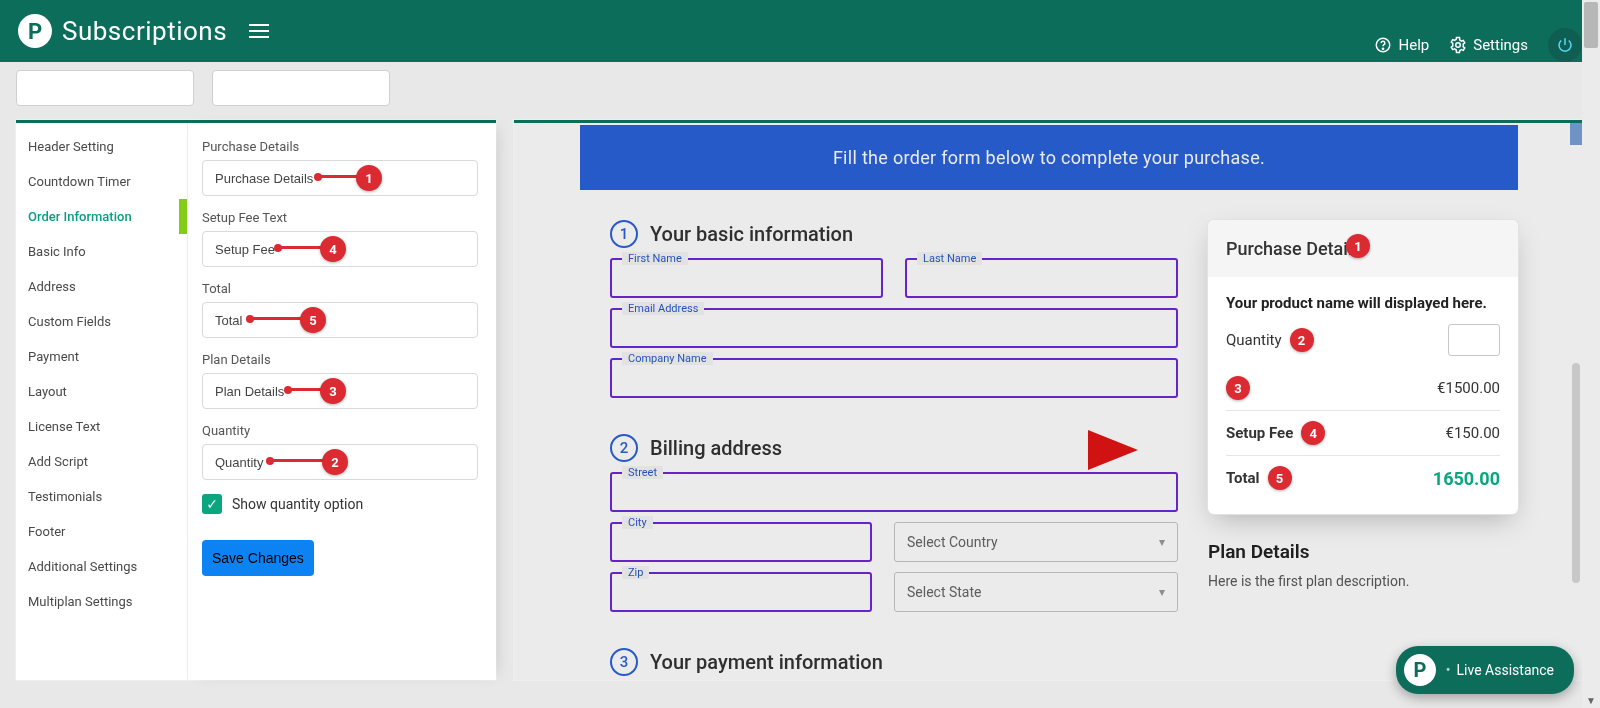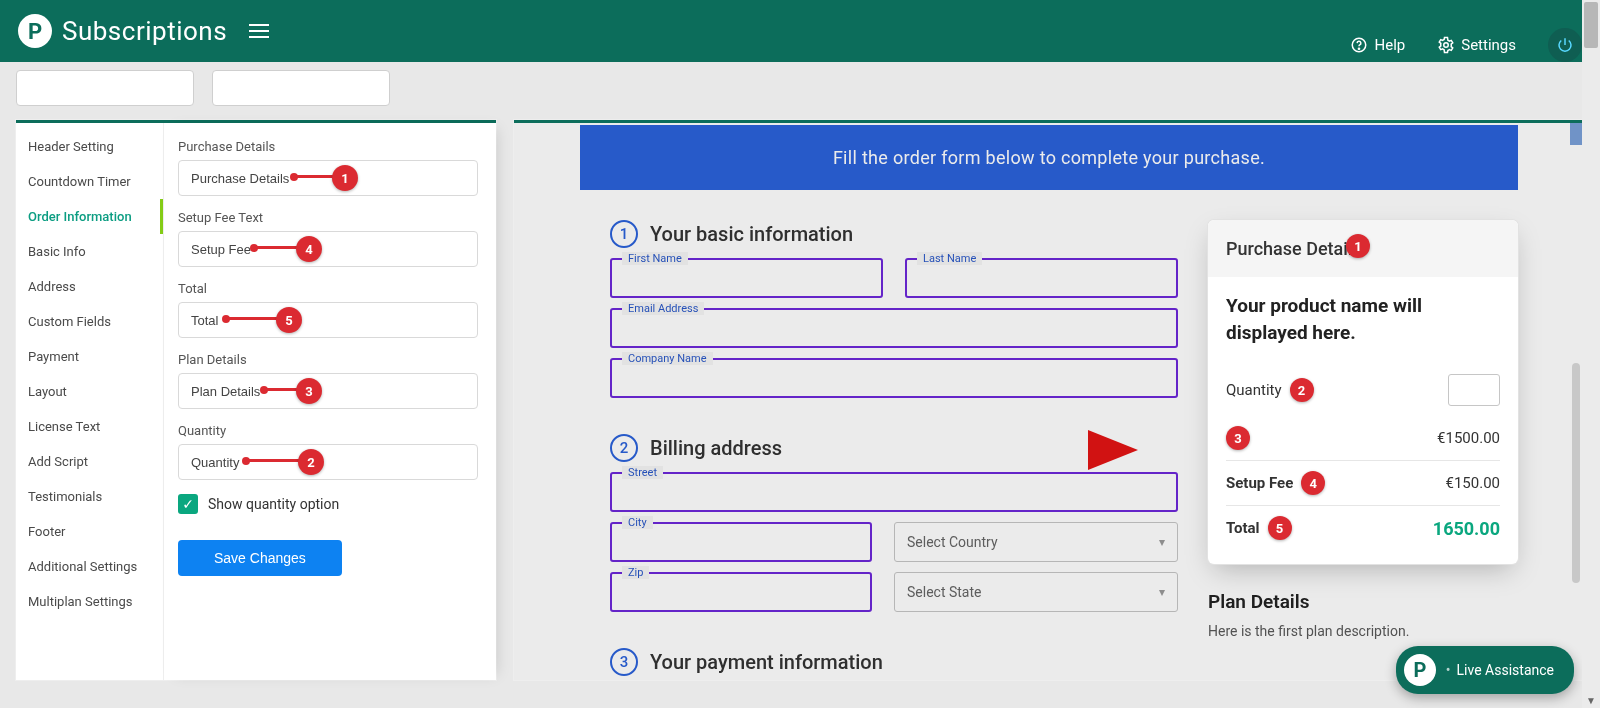--- a/index.html
+++ b/index.html
@@ -27,50 +27,50 @@
   display: inline-flex;
   align-items: center;
   justify-content: center;
   font-weight: 700;
   font-size: 22px;
   margin-right: 10px;
 }
 .logo-text { font-size: 26px; font-weight: 400; letter-spacing: .5px; }
 .menu-btn { margin-left: 22px; cursor: pointer; }
 .menu-btn span { display:block; width:20px; height:2px; background:#fff; margin:4px 0;}
-.header-right { margin-left:auto; display:flex; align-items:center; gap:32px;margin-top:28px; }
+.header-right { margin-left:auto; display:flex; align-items:center; gap:20px;margin-top:28px; }
 .header-right .item { display:flex; align-items:center; gap:6px; font-size:15px; color:#fff; cursor:pointer; }
 .power-btn { width:34px;height:34px;border-radius:50%;background:#0f5e52;display:flex;align-items:center;justify-content:center;cursor:pointer;}
 
 .body-area { position:relative; padding-top:0px; }
 
 
 .top-inputs { padding:8px 16px 0 16px; display:flex; gap:18px;}
 .top-inputs input {
   width:178px; height:36px; border:1px solid #cfcfcf; border-radius:4px; background:#fff;
 }
 
 
 .panels { display:flex; gap:18px; padding:14px 16px 0 16px; position:relative;}
 .left-col { display:flex; width:480px; background:#fff; border-top:3px solid #0c6d5b; box-shadow:0 0 0 1px #eee; position:relative; height:560px;}
-.sidebar { width:148px; background:#fff; border-right:1px solid #eee; padding:6px 0 0 0;}
+.sidebar { width:172px; background:#fff; border-right:1px solid #eee; padding:6px 0 0 0;}
 .sidebar .nav-item {
   padding:10px 10px 10px 12px; font-size:13px; color:#4a4a4a; cursor:pointer;
 }
-.sidebar .nav-item.active { color:#0c9d82; border-right:3px solid #84cc16; background:#fff; font-weight:500;}
+.sidebar .nav-item.active { color:#0c9d82; border-right:8px solid #84cc16; background:#fff; font-weight:500;}
 
 .form-col { flex:1; background:#fff; padding:16px 18px 16px 14px; position:relative; box-shadow:6px 0 14px -6px rgba(0,0,0,.15);}
 .form-col .group { margin-bottom:14px; }
 .form-col .label { font-size:13px; color:#555; margin-bottom:6px; }
 .form-col input[type="text"]{
   width:100%; height:36px; border:1px solid #d9d9d9; border-radius:4px; padding:0 12px; font-size:13px; color:#444;
 }
 .cb-row { display:flex; align-items:center; gap:10px; margin-top:6px; font-size:14px; color:#333;}
 .cb { width:20px;height:20px;border-radius:3px;background:#0aa77f;display:flex;align-items:center;justify-content:center;color:#fff;font-size:14px;}
-.save-btn { margin-top:26px; background:#0d82f2; color:#ffffff; border:none; padding:10px 36px; border-radius:4px; font-size:14px; cursor:pointer;}
+.save-btn { margin-top:26px; background:#0d82f2; color:#000000; border:none; padding:10px 10px; border-radius:4px; font-size:14px; cursor:pointer;}
 .left-inner-scroll { position:absolute; right:0; top:0; width:10px; height:14px; background:#7aa0d8;}
 
 
 .right-col {
   flex:1; background:#fff; border-top:3px solid #0c6d5b; box-shadow:0 0 0 1px #eee; height:560px; position:relative; overflow:hidden;
 }
 .right-overlay { position:absolute; inset:0; background:rgba(0,0,0,.08); pointer-events:none;}
 .right-scroll-knob { position:absolute; right:0; top:0; width:14px; height:22px; background:#7aa0d8;}
 .preview-inner { padding:0 66px 0 66px; position:relative; }
 .blue-banner { background:#2b62db; color:#fff; text-align:center; padding:22px 10px; font-size:18px; font-weight:400; letter-spacing:.3px; margin-top:2px;}
@@ -85,21 +85,21 @@
 .pv-input .float-lbl { position:absolute; top:-8px; left:10px; background:#f6f6f6; padding:0 6px; font-size:11px; color:#2a58c8; }
 .pv-select { flex:1; border:1px solid #c6c6c6; border-radius:3px; height:40px; background:#fff;display:flex;align-items:center;padding:8px 12px;color:#666;font-size:14px;justify-content:space-between;}
 .pv-select .arrow { color:#999; font-size:12px;}
 
 .billing-sep { height:26px; }
 
 
 .purchase-box { background:#fff; border-radius:6px; box-shadow:0 0 0 1px #e2e2e2, 0 10px 26px -6px rgba(0,0,0,.25); overflow:hidden; position:relative; z-index:5;}
 .pb-head { background:#f5f5f5; padding:18px 18px; font-size:18px; color:#333; font-weight:500; position:relative;}
 .pb-body { padding:16px 18px 14px 18px; }
-.pb-prod { font-size:19px; font-weight:700; color:#222; line-height:1.4; margin-bottom:18px;}
+.pb-prod { font-size:15px; font-weight:700; color:#222; line-height:1.4; }
 .pb-row { display:flex; justify-content:space-between; align-items:center; font-size:15px; color:#333; padding:10px 0; position:relative;}
 .pb-row.sep { border-top:1px solid #e6e6e6; }
 .pb-qty-input { width:52px;height:32px;border:1px solid #c6c6c6;border-radius:3px;}
 .pb-total-val { color:#0aa77f; font-weight:700; font-size:18px;}
 .pb-setup-lbl { font-weight:700; }
 .price { color:#333; font-weight:400; font-size:15px;}
 .plan-small { font-size:14px; color:#555; line-height:1.5; max-width:160px;}
 
 
 .plan-details-h { margin-top:26px; font-size:19px; font-weight:600; color:#222;}

